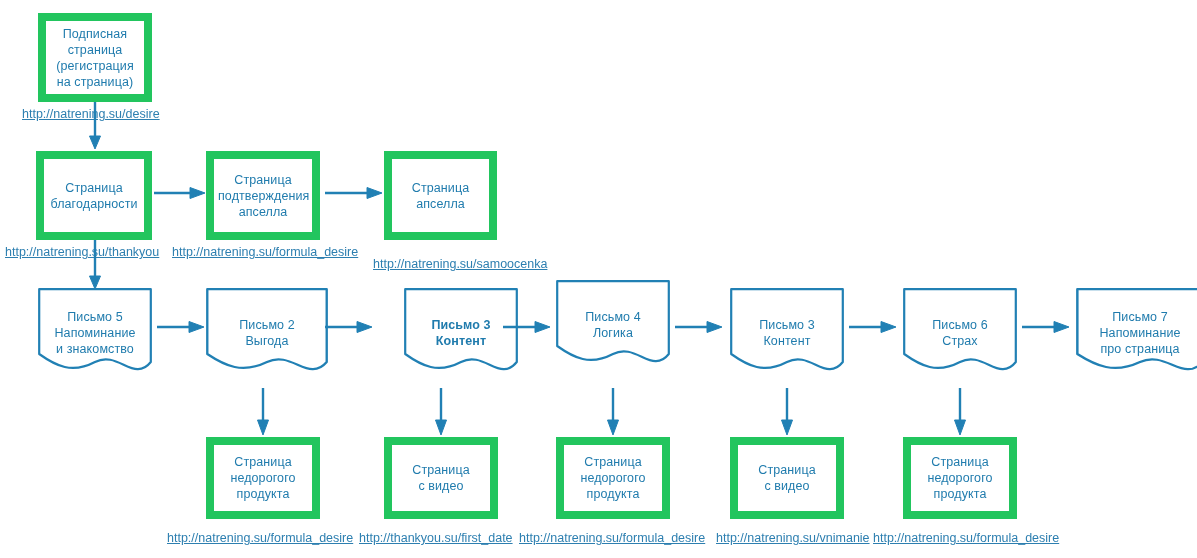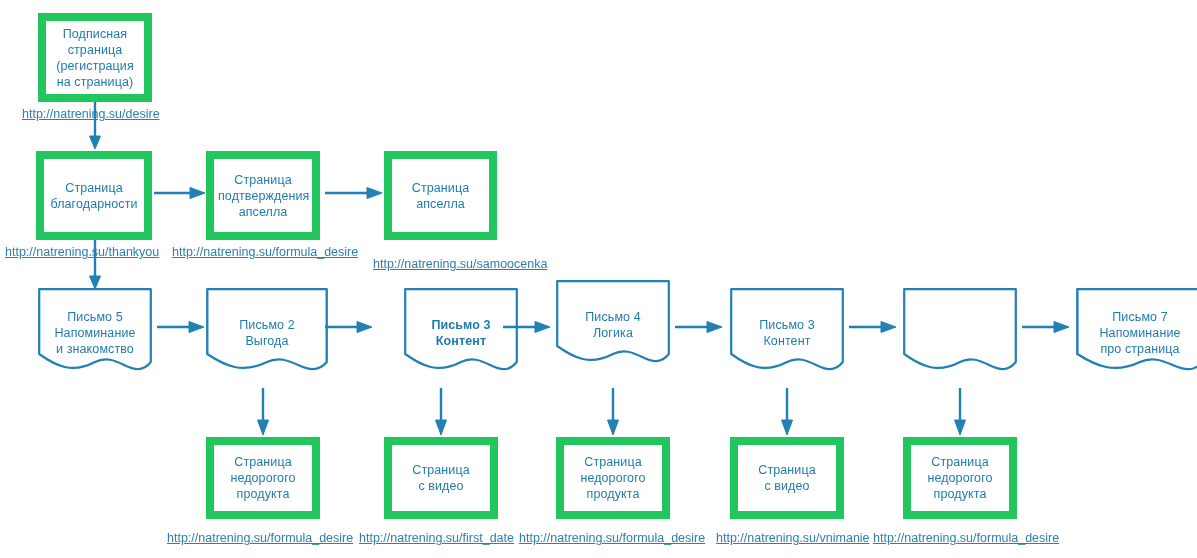--- a/index.html
+++ b/index.html
@@ -180,20 +180,21 @@
 
   <svg class="arrow" style="left:849px; top:320px; width:48px; height:14px;" viewBox="0 0 48 14">
     <line x1="0" y1="7" x2="34" y2="7" stroke-width="2.4"></line>
     <path d="M 32 1.5 L 32 12.5 L 47 7 Z" fill="#2180b4" stroke="none"></path>
   </svg>
 
   <div class="node doc" style="left:903px; top:288px; width:114px; height:90px;">
     <svg class="doc-svg" viewBox="0 0 114 90" preserveAspectRatio="none">
       <path d="M 1.2 1.2 L 112.8 1.2 L 112.8 74 C 96 95 80 62 57 74 C 34 86 18 78 1.2 66 Z" fill="#ffffff" stroke="#2180b4" stroke-width="2.2" stroke-linejoin="round"></path>
     </svg>
+    <span class="label"><span>Письмо 6</span><br><span>Страх</span></span>
   </div>
 
   <svg class="arrow" style="left:1022px; top:320px; width:48px; height:14px;" viewBox="0 0 48 14">
     <line x1="0" y1="7" x2="34" y2="7" stroke-width="2.4"></line>
     <path d="M 32 1.5 L 32 12.5 L 47 7 Z" fill="#2180b4" stroke="none"></path>
   </svg>
 
   <div class="node doc" style="left:1076px; top:288px; width:128px; height:90px;">
     <svg class="doc-svg" viewBox="0 0 114 90" preserveAspectRatio="none">
       <path d="M 1.2 1.2 L 112.8 1.2 L 112.8 74 C 96 95 80 62 57 74 C 34 86 18 78 1.2 66 Z" fill="#ffffff" stroke="#2180b4" stroke-width="2.2" stroke-linejoin="round"></path>
@@ -236,18 +237,18 @@
 
   <div class="node rect" style="left:730px; top:437px; width:114px; height:82px;">
     <span class="label"><span>Страница</span><br><span>с видео</span></span>
   </div>
 
   <div class="node rect" style="left:903px; top:437px; width:114px; height:82px;">
     <span class="label"><span>Страница</span><br><span>недорогого</span><br><span>продукта</span></span>
   </div>
 
   <a class="url" style="left:167px; top:531px;">http://natrening.su/formula_desire</a>
-  <a class="url" style="left:359px; top:531px;">http://natrening.su/first_date</a>
+  <a class="url" style="left:359px; top:531px;">http://thankyou.su/first_date</a>
   <a class="url" style="left:519px; top:531px;">http://natrening.su/formula_desire</a>
   <a class="url" style="left:716px; top:531px;">http://natrening.su/vnimanie</a>
   <a class="url" style="left:873px; top:531px;">http://natrening.su/formula_desire</a>
 
 </div>
 
 </body></html>

